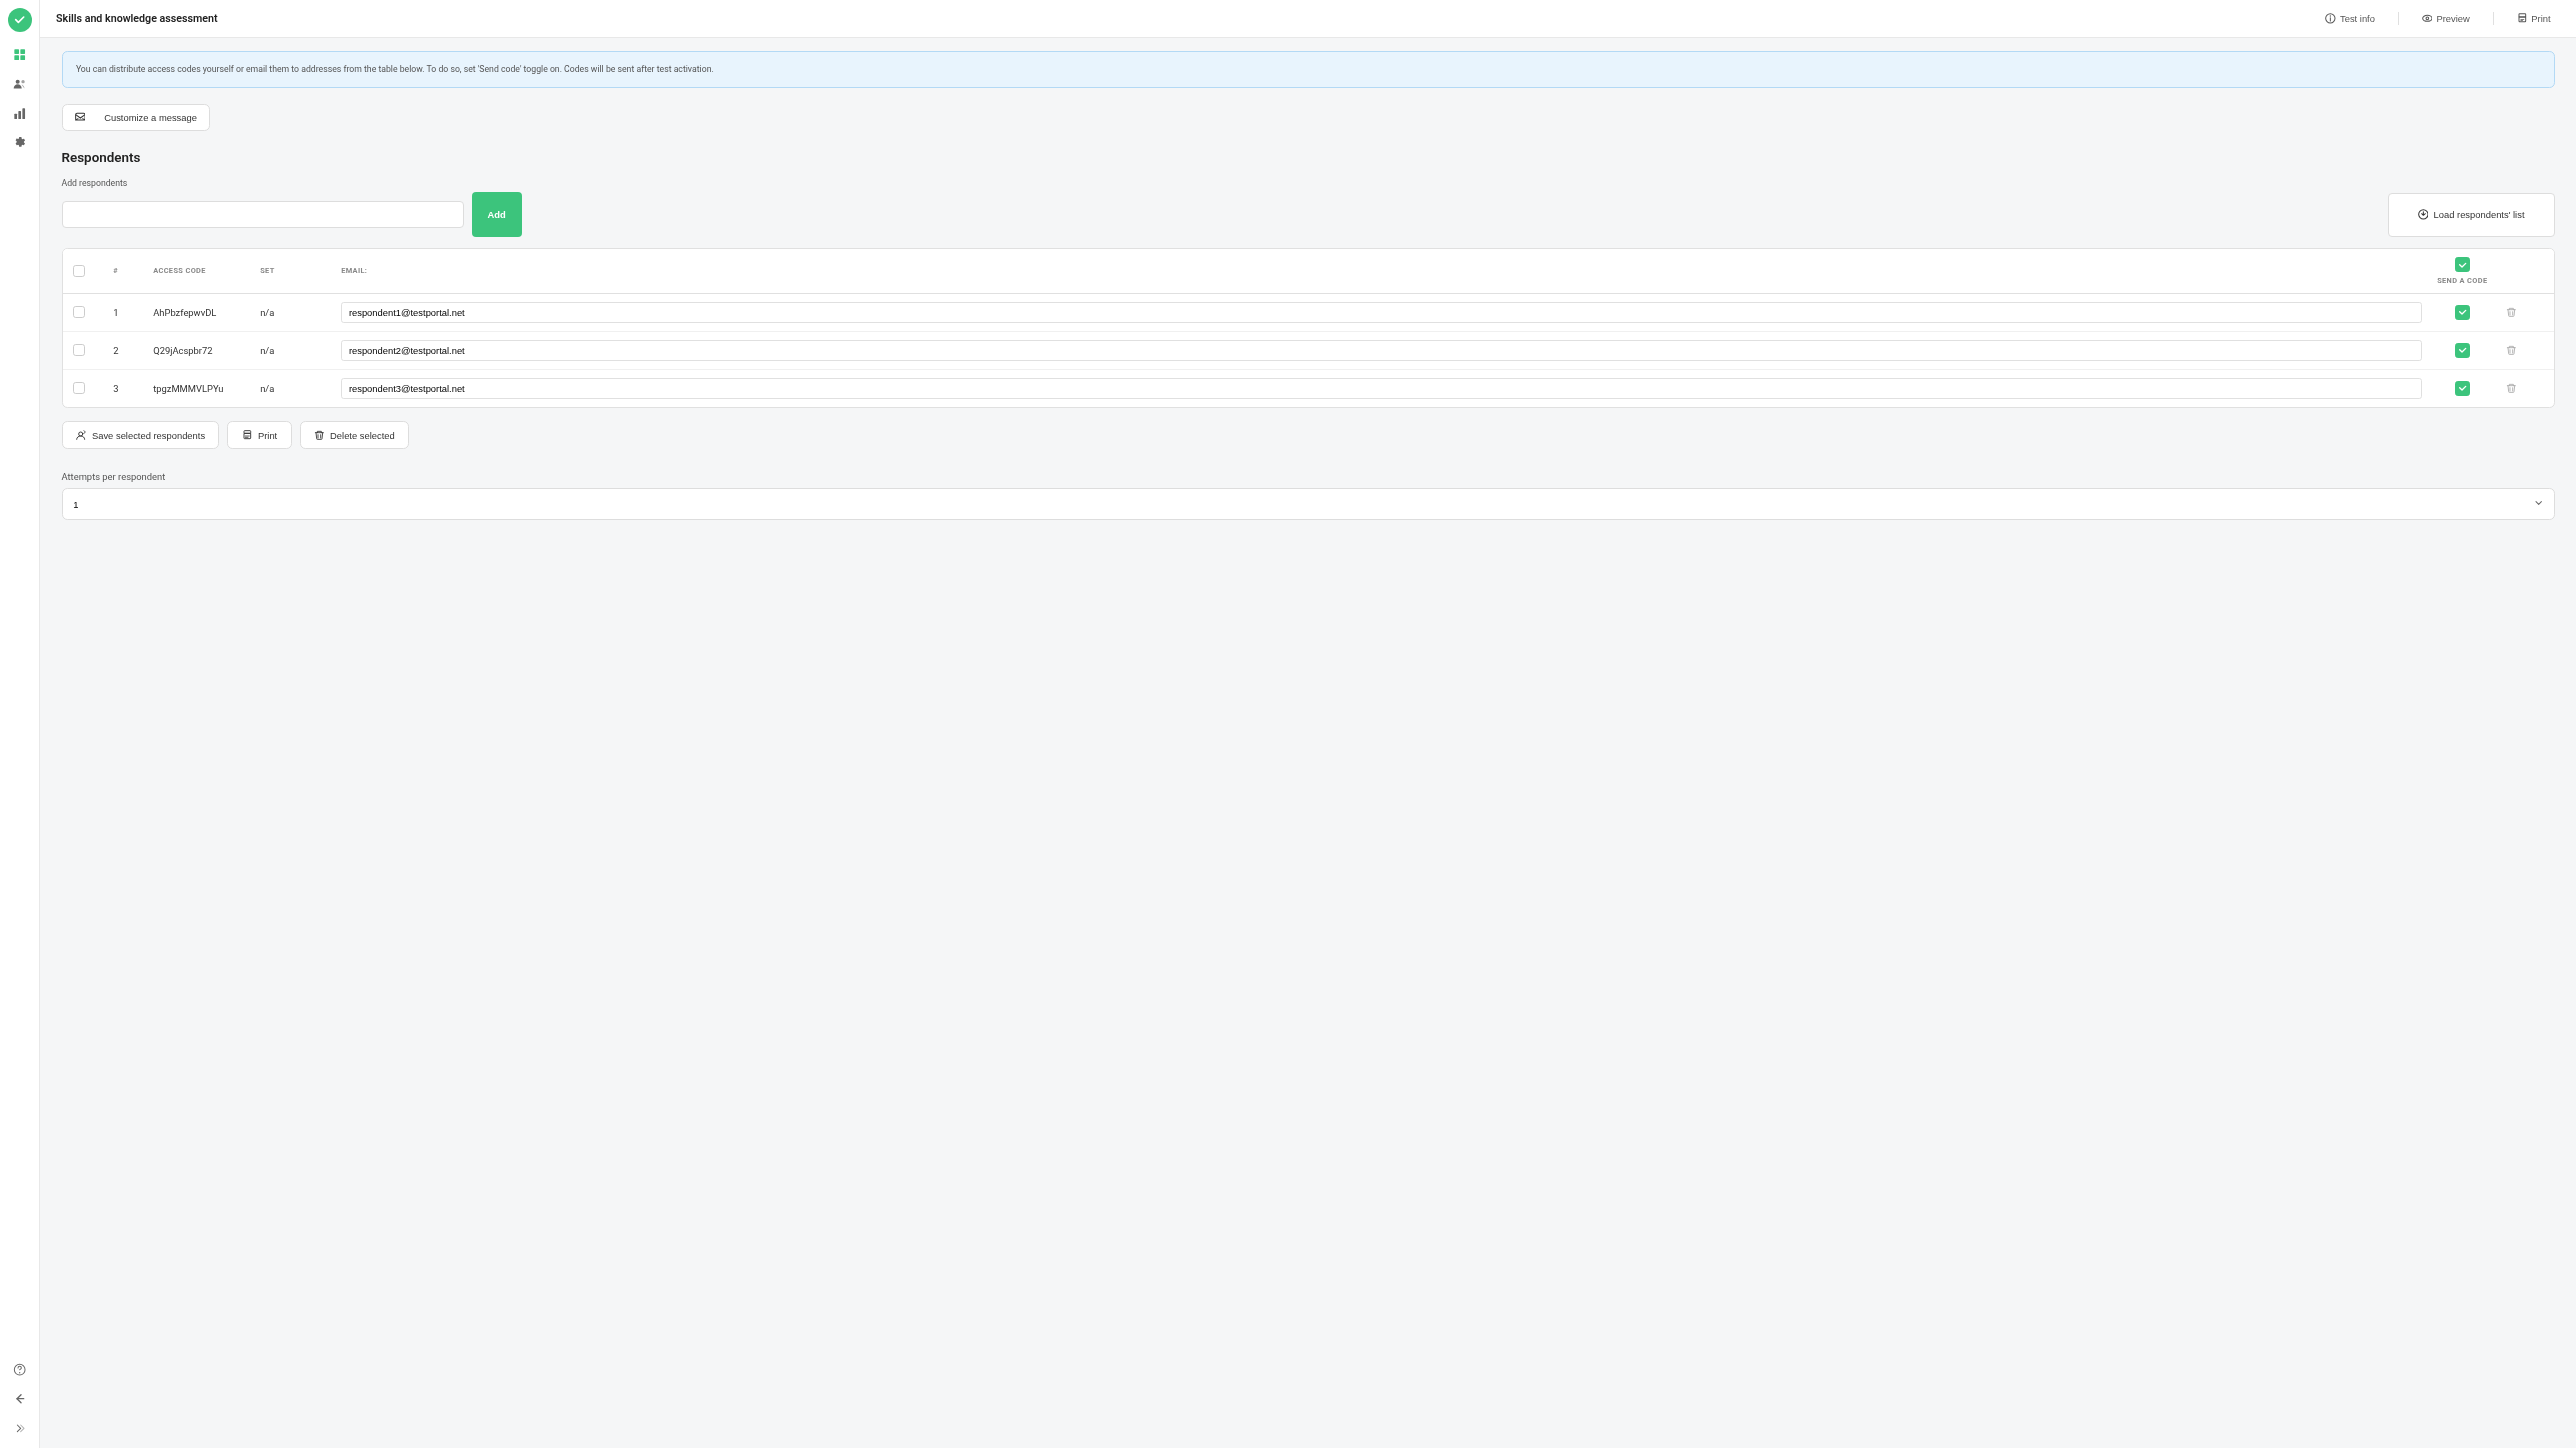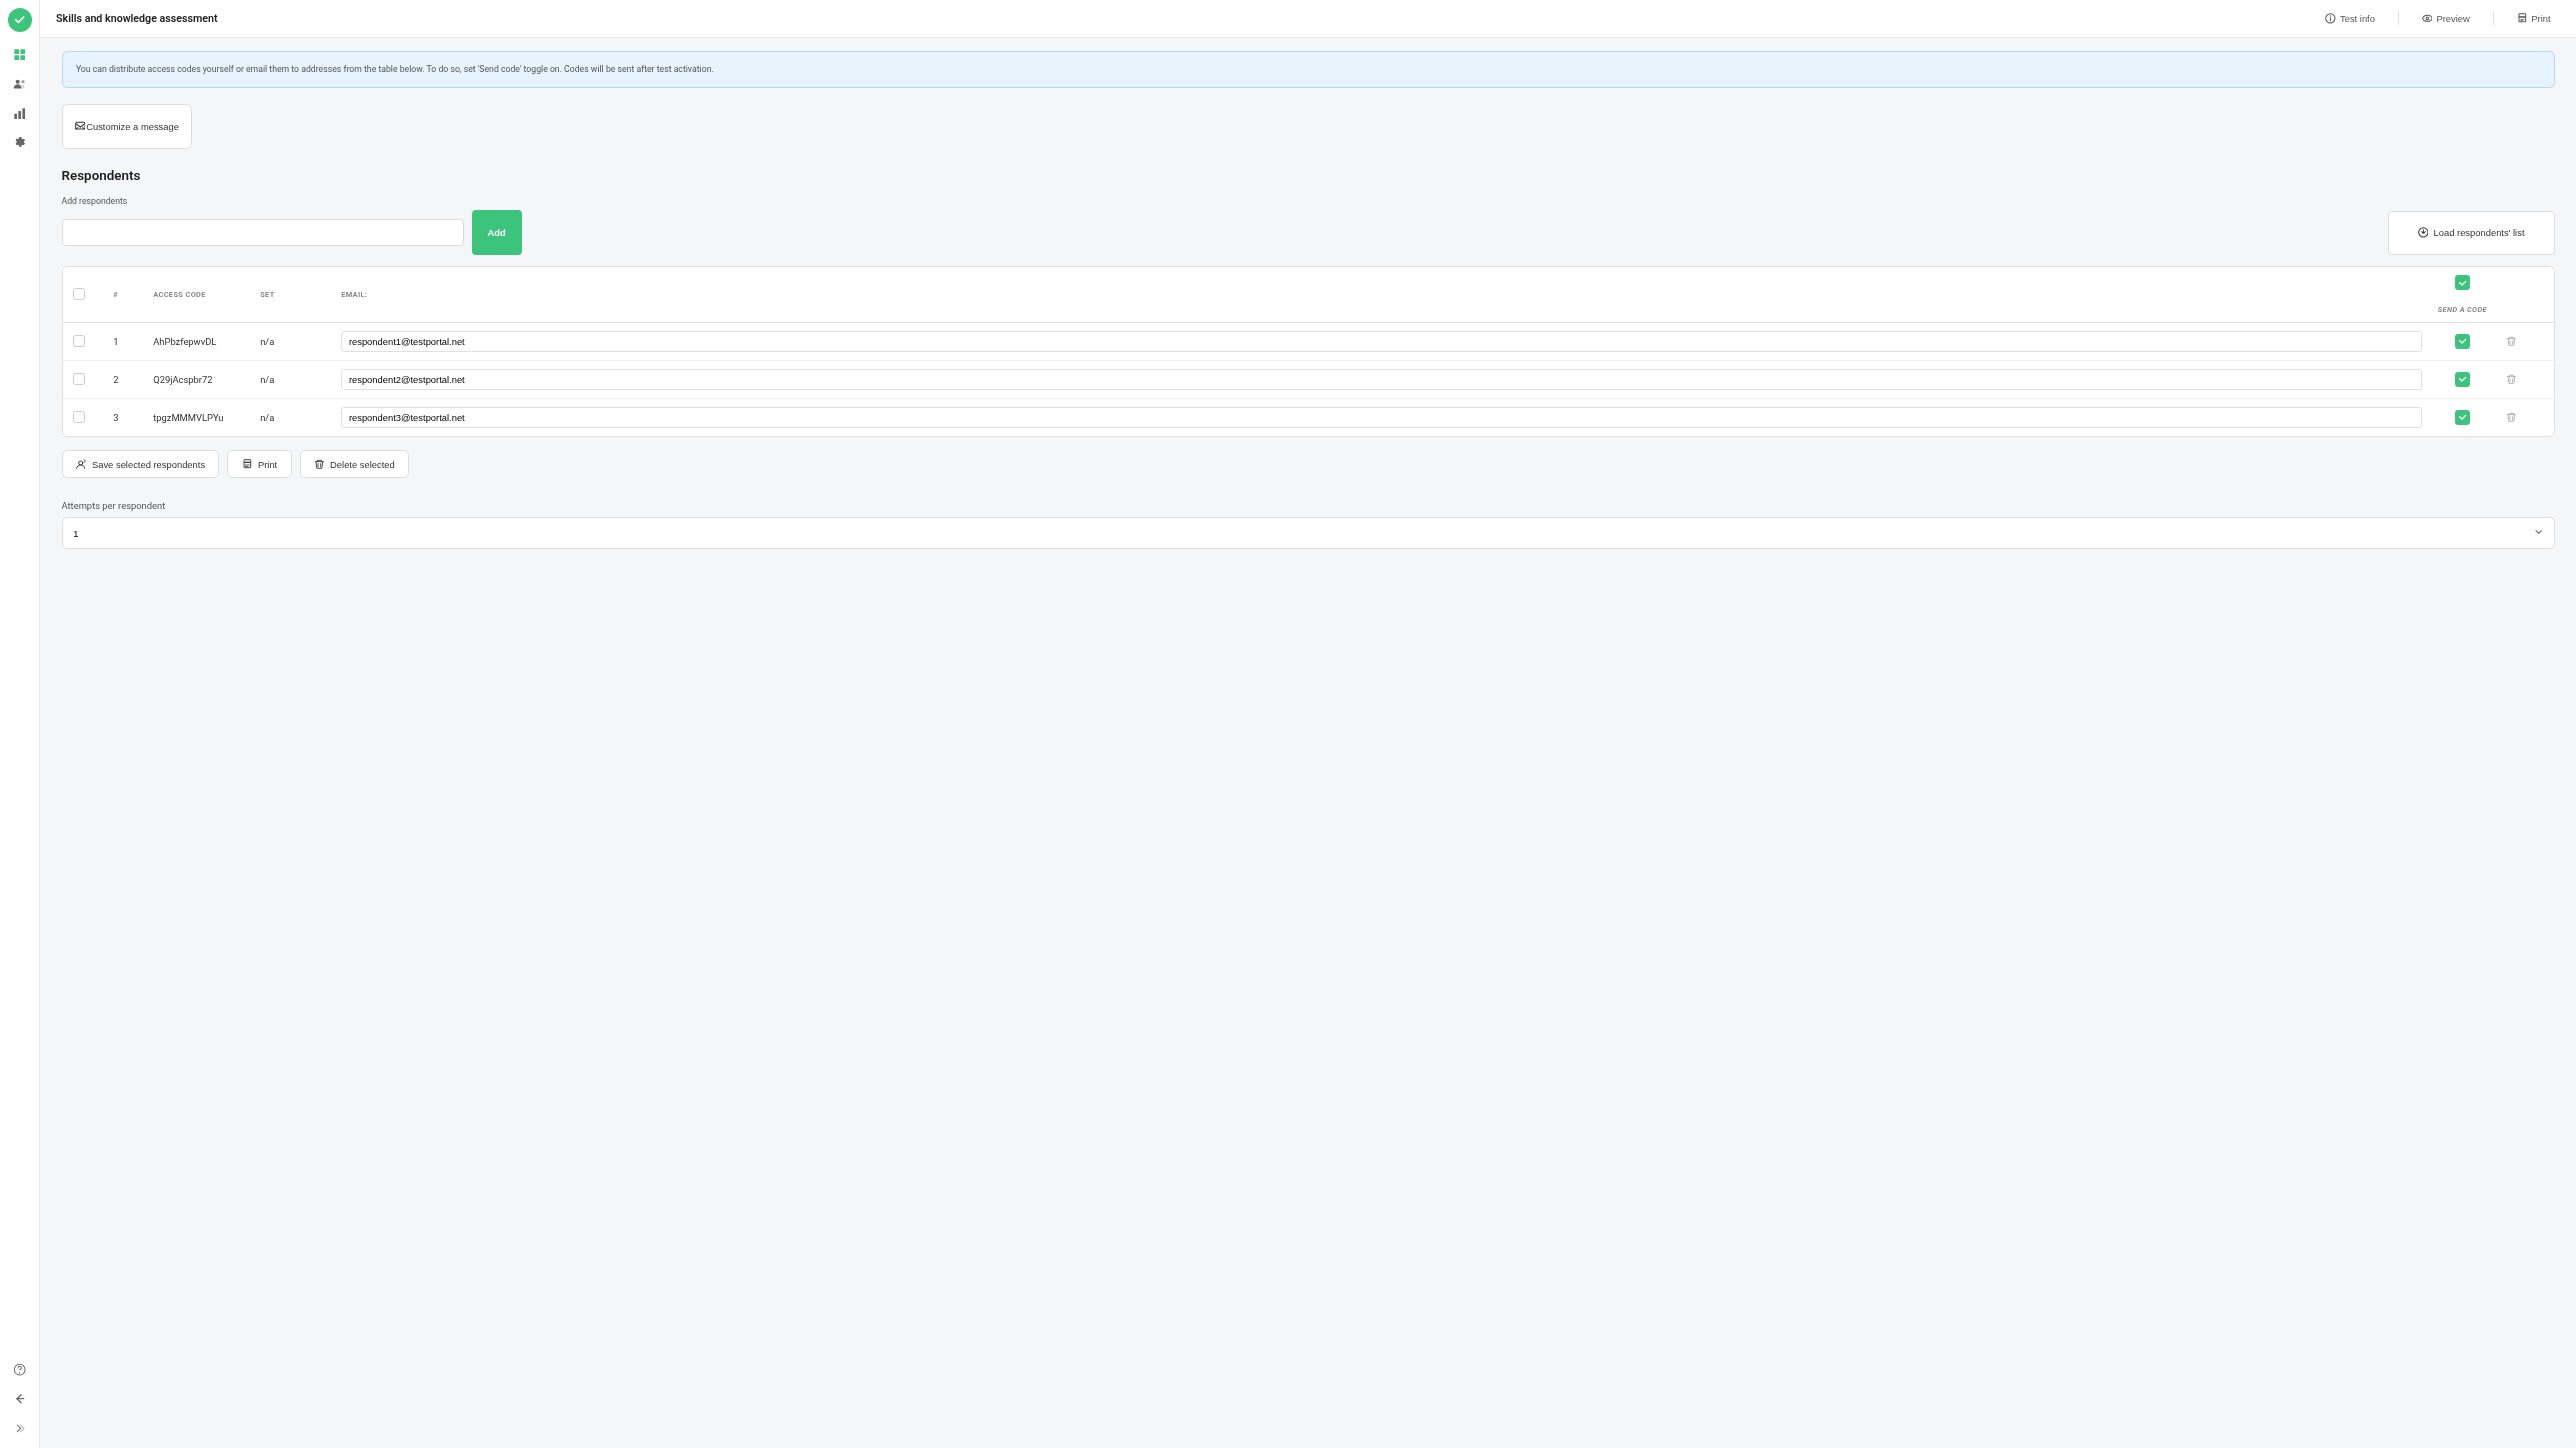--- a/index.html
+++ b/index.html
@@ -123,22 +123,22 @@
       color: #555;
       font-size: 8.7px;
       line-height: 1.5;
       margin-top: 13.4px;
     }
 
     
     .customize-btn {
       display: inline-flex;
       align-items: center;
-      gap: 1px;
-      padding: 16px 12px;
+      gap: 19px;
+      padding: 7px 12px;
       border: 1px solid #ddd;
       background: #fff;
       border-radius: 5.4px;
       cursor: pointer;
       font-size: 9.4px;
       color: #333;
       margin-bottom: 19px;
     }
 
     
@@ -224,22 +224,21 @@
       font-weight: 700;
       color: #888;
       text-transform: uppercase;
       letter-spacing: 0.05em;
     }
 
     .send-code-header {
       display: flex;
       flex-direction: column;
       align-items: center;
-      gap: 15px;
-      font-style: italic;
+      gap: 4px;
     }
 
     .table-data-row {
       display: grid;
       grid-template-columns: 40px 40px 107px 81px 1fr 81px 40px;
       align-items: center;
       padding: 8px 10.7px;
       border-bottom: 0.7px solid #f0f0f0;
     }
     .table-data-row:last-child { border-bottom: none; }

